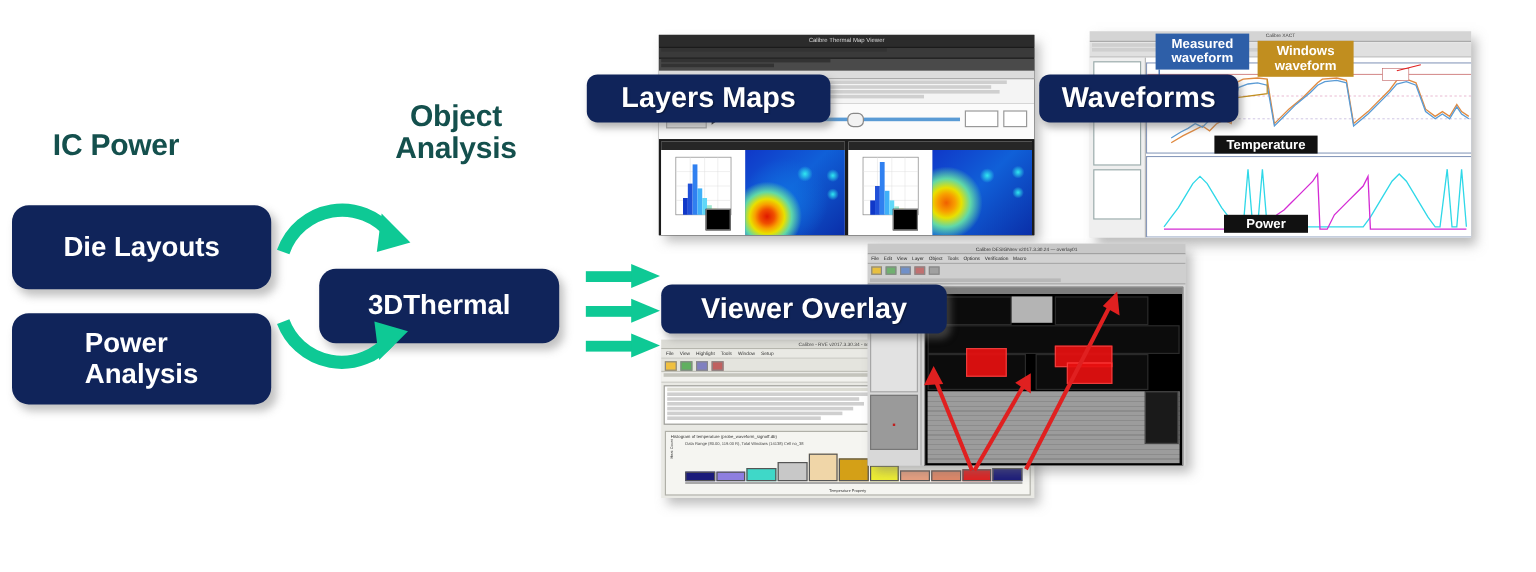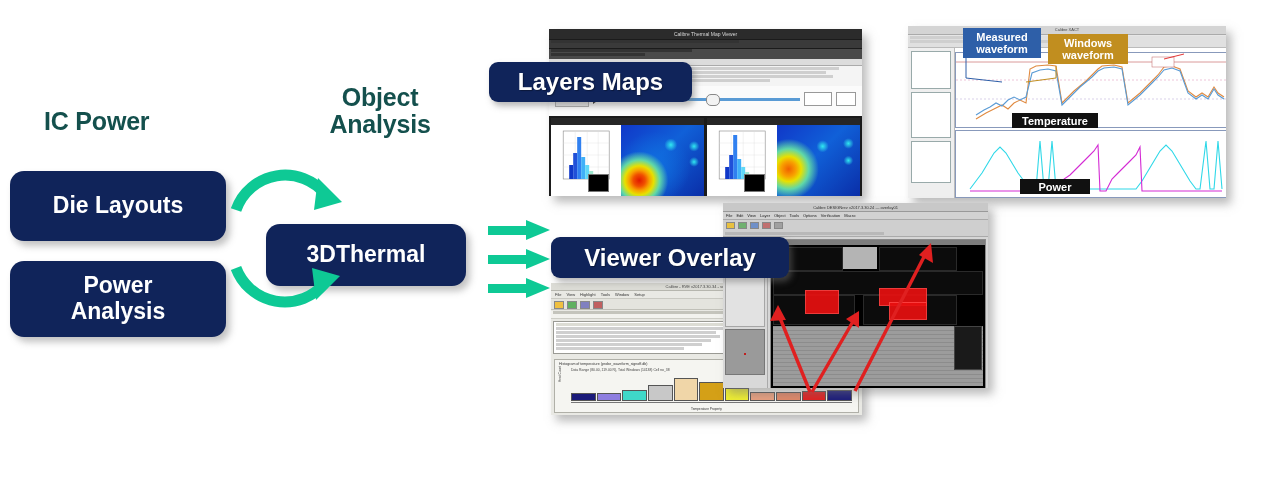--- a/index.html
+++ b/index.html
@@ -27,21 +27,20 @@
 
   
   .navy-box{
     background:#10245a;
     border-radius:14px;
     color:#ffffff;
     font-weight:bold;
     display:flex;
     align-items:center;
     justify-content:center;
-    text-align:center;
     box-shadow:4px 5px 7px rgba(120,120,120,.45);
     line-height:1.12;
   }
   #box-die-layouts{left:10px;top:171px;width:216px;height:70px;font-size:23px;}
   #box-power-analysis{left:10px;top:261px;width:216px;height:76px;font-size:23px;}
   #box-3dthermal{left:266px;top:224px;width:200px;height:62px;font-size:23px;}
 
   
   .pill{
     background:#10245a;
@@ -466,20 +465,21 @@
     <polygon points="18,35 26,50 10,51" fill="#e02020"></polygon>
     <polygon points="99,41 99,58 86,49" fill="#e02020"></polygon>
   </svg>
   <svg class="abs" style="left:845px;top:215px;width:135px;height:180px;z-index:20;pointer-events:none" viewBox="0 0 135 180">
     <line x1="10" y1="176" x2="82" y2="36" stroke="#e02020" stroke-width="3.4"></line>
     <polygon points="86,28 88,48 74,40" fill="#e02020"></polygon>
   </svg>
 
   <div class="abs pill" id="pill-thermal-maps">Layers Maps</div>
 
+  <div class="abs pill" id="pill-waveforms">Waveforms</div>
 
   <div class="abs pill" id="pill-hotspot-overlay">Viewer Overlay</div>
 
   <div class="abs mini-callout" id="callout-simulated">
     <div>
       <div>Measured</div>
       <div>waveform</div>
     </div>
   </div>
   <div class="abs mini-callout" id="callout-measured">

